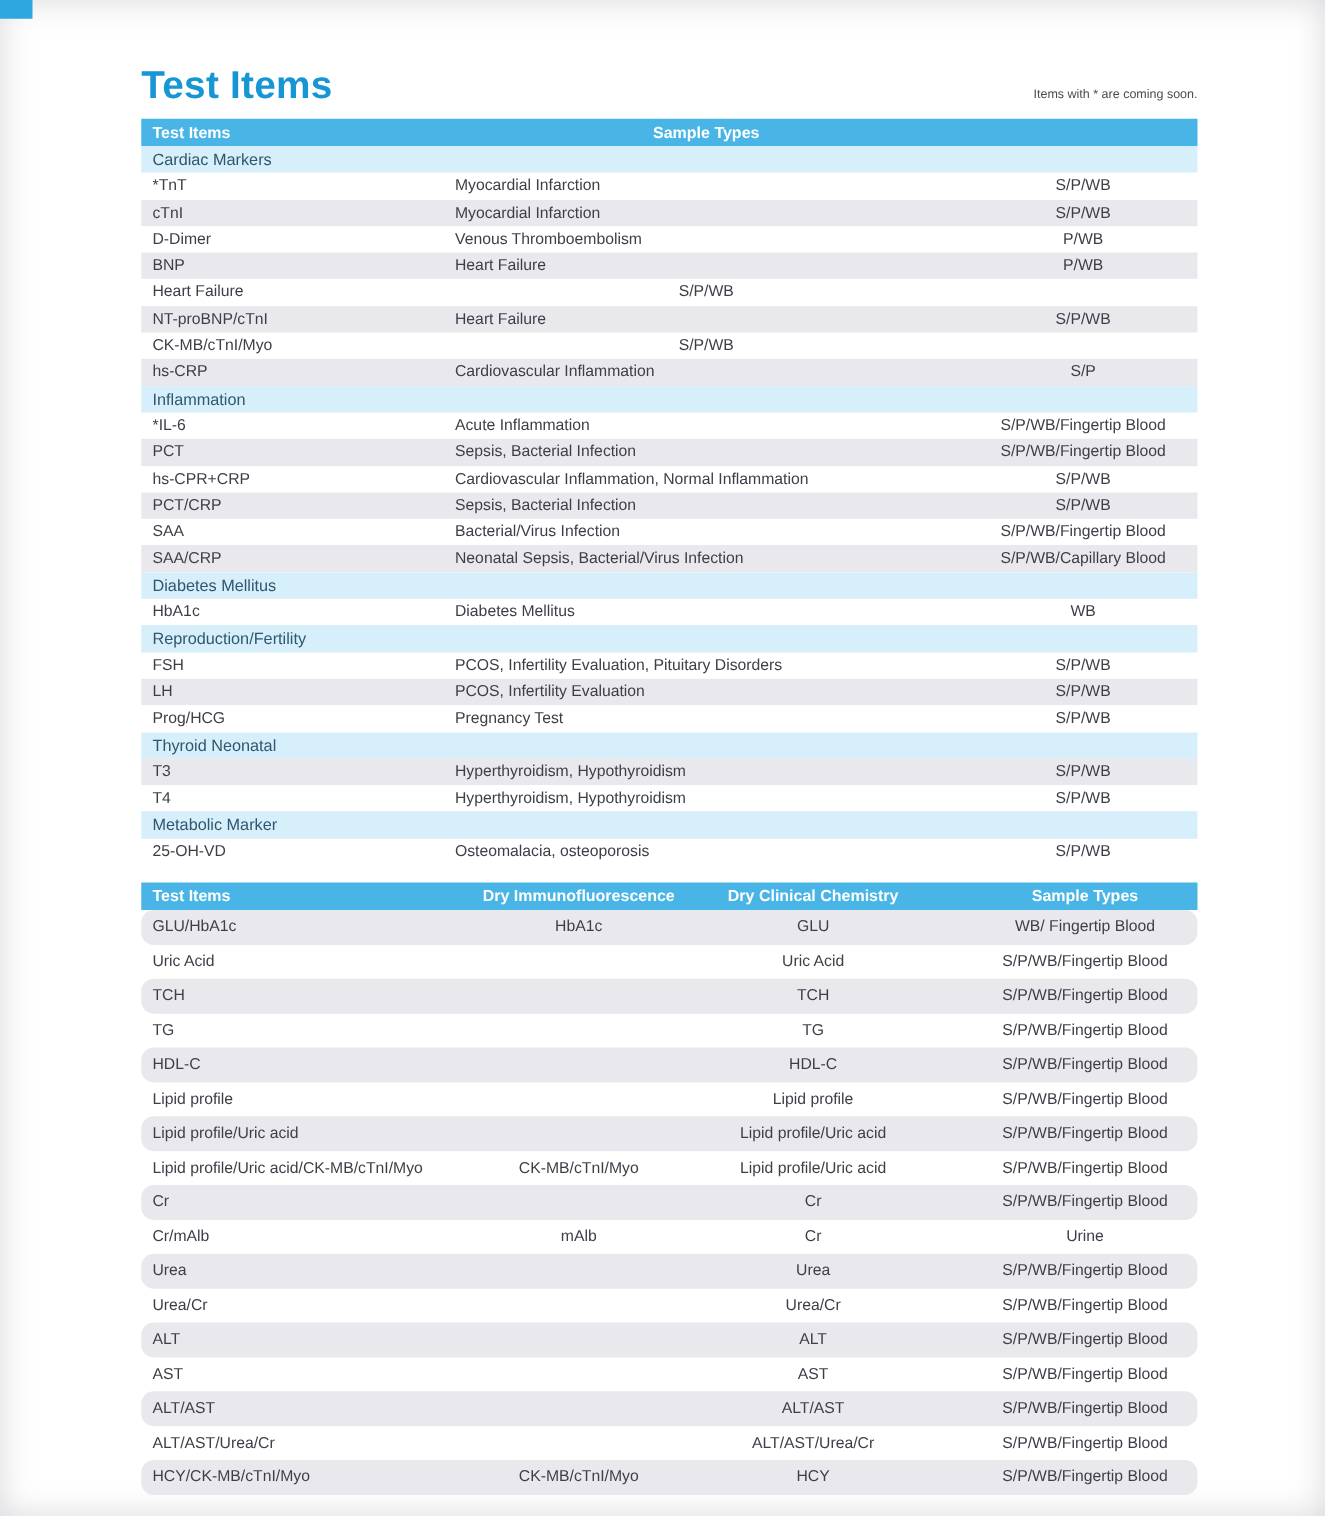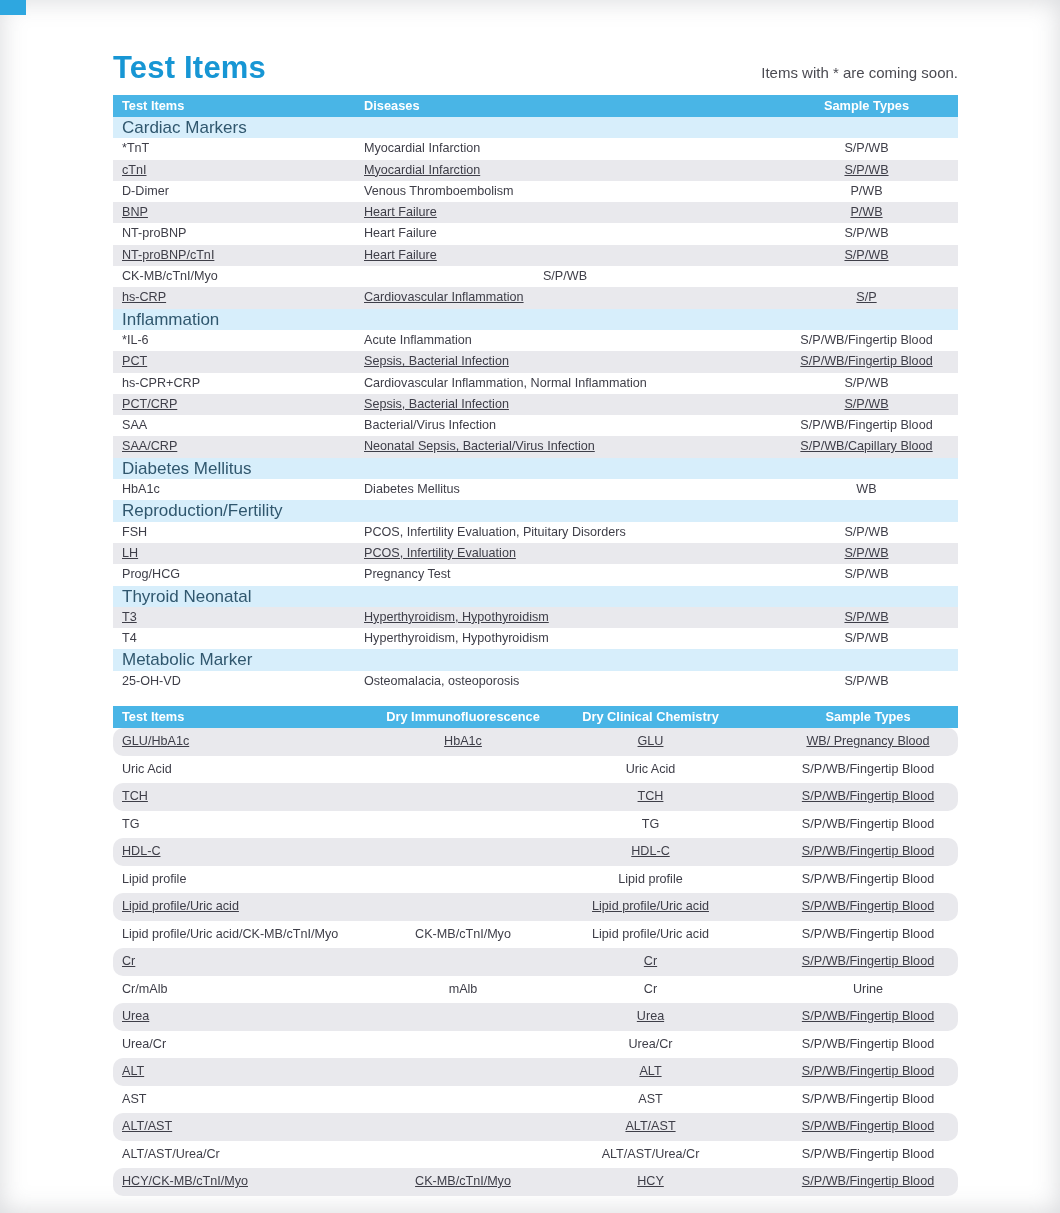--- a/index.html
+++ b/index.html
@@ -15,49 +15,48 @@
   html,body{margin:0;padding:0;background:#ffffff;}
   .page{
     position:relative;width:1060px;height:1213px;background:#ffffff;overflow:hidden;
     box-shadow:inset 0 0 26px rgba(110,115,125,.28);
     font-family:"Liberation Sans",sans-serif;
   }
   .corner{position:absolute;top:0;left:0;width:26px;height:15px;background:var(--corner-accent);}
   .content{position:absolute;left:113px;top:0;width:845px;}
   .title-row{display:flex;justify-content:space-between;align-items:flex-end;margin-top:50px;margin-bottom:9px;}
   .title{font-size:31px;font-weight:bold;color:var(--title-blue);margin:0;line-height:36px;letter-spacing:.2px;}
-  .note{font-size:15px;color:#4b4b52;padding-bottom:5px;}
+  .note{font-size:10px;color:#4b4b52;padding-bottom:5px;}
   .thead{display:grid;background:var(--header-blue);color:#fff;font-weight:bold;font-size:12.8px;height:22px;line-height:22px;white-space:nowrap;}
   .grid1{grid-template-columns:242px 420px 183px;}
   .grid2{grid-template-columns:260px 180px 195px 30px 180px;}
   .row{display:grid;font-size:12.6px;color:var(--text-dark);white-space:nowrap;}
   .t1row{height:21.3px;line-height:21.3px;}
   .t2row{height:27.5px;line-height:27.5px;border-radius:10px;}
-  .catrow{background:var(--band-blue);color:var(--band-text);font-size:17px;height:21.3px;line-height:21.3px;padding-left:9px;white-space:nowrap;}
-  .shaded{background:var(--stripe-gray);text-decoration:underline;}
+  .catrow{background:var(--band-blue);color:var(--band-text);font-size:13px;height:21.3px;line-height:21.3px;padding-left:9px;white-space:nowrap;}
+  .shaded{background:var(--stripe-gray);}
   .cl{padding-left:9px;text-align:left;overflow:hidden;}
   .cc{text-align:center;overflow:hidden;}
   .table2{margin-top:14px;}
 </style>
 </head>
 <body>
 
 <div class="page">
   <div class="corner"></div>
   <div class="content">
 
     <div class="title-row">
       <h1 class="title">Test Items</h1>
       <div class="note">Items with * are coming soon.</div>
     </div>
 
     <div>
       <div class="thead grid1">
         <div class="cl">Test Items</div>
-        <div class="cl">Diseases</div>
         <div class="cc">Sample Types</div>
       </div>
       <div id="t1-body">
   <div class="catrow">
     <span class="cat-label">Cardiac Markers</span>
   </div>
 
   <div class="row grid1 t1row">
     <div class="cl cell-item">*TnT</div>
     <div class="cl cell-disease">Myocardial Infarction</div>
@@ -76,21 +75,20 @@
     <div class="cc cell-sample">P/WB</div>
   </div>
 
   <div class="row grid1 t1row shaded">
     <div class="cl cell-item">BNP</div>
     <div class="cl cell-disease">Heart Failure</div>
     <div class="cc cell-sample">P/WB</div>
   </div>
 
   <div class="row grid1 t1row">
-    <div class="cl cell-item">NT-proBNP</div>
     <div class="cl cell-disease">Heart Failure</div>
     <div class="cc cell-sample">S/P/WB</div>
   </div>
 
   <div class="row grid1 t1row shaded">
     <div class="cl cell-item">NT-proBNP/cTnI</div>
     <div class="cl cell-disease">Heart Failure</div>
     <div class="cc cell-sample">S/P/WB</div>
   </div>
 
@@ -212,21 +210,21 @@
         <div class="cc">Dry Clinical Chemistry</div>
         <div></div>
         <div class="cc">Sample Types</div>
       </div>
       <div id="t2-body">
   <div class="row grid2 t2row shaded">
     <div class="cl cell-item">GLU/HbA1c</div>
     <div class="cc cell-immuno">HbA1c</div>
     <div class="cc cell-chem">GLU</div>
     <div></div>
-    <div class="cc cell-sample">WB/ Pregnancy Blood</div>
+    <div class="cc cell-sample">WB/ Fingertip Blood</div>
   </div>
 
   <div class="row grid2 t2row">
     <div class="cl cell-item">Uric Acid</div>
     <div class="cc cell-immuno"></div>
     <div class="cc cell-chem">Uric Acid</div>
     <div></div>
     <div class="cc cell-sample">S/P/WB/Fingertip Blood</div>
   </div>
 

